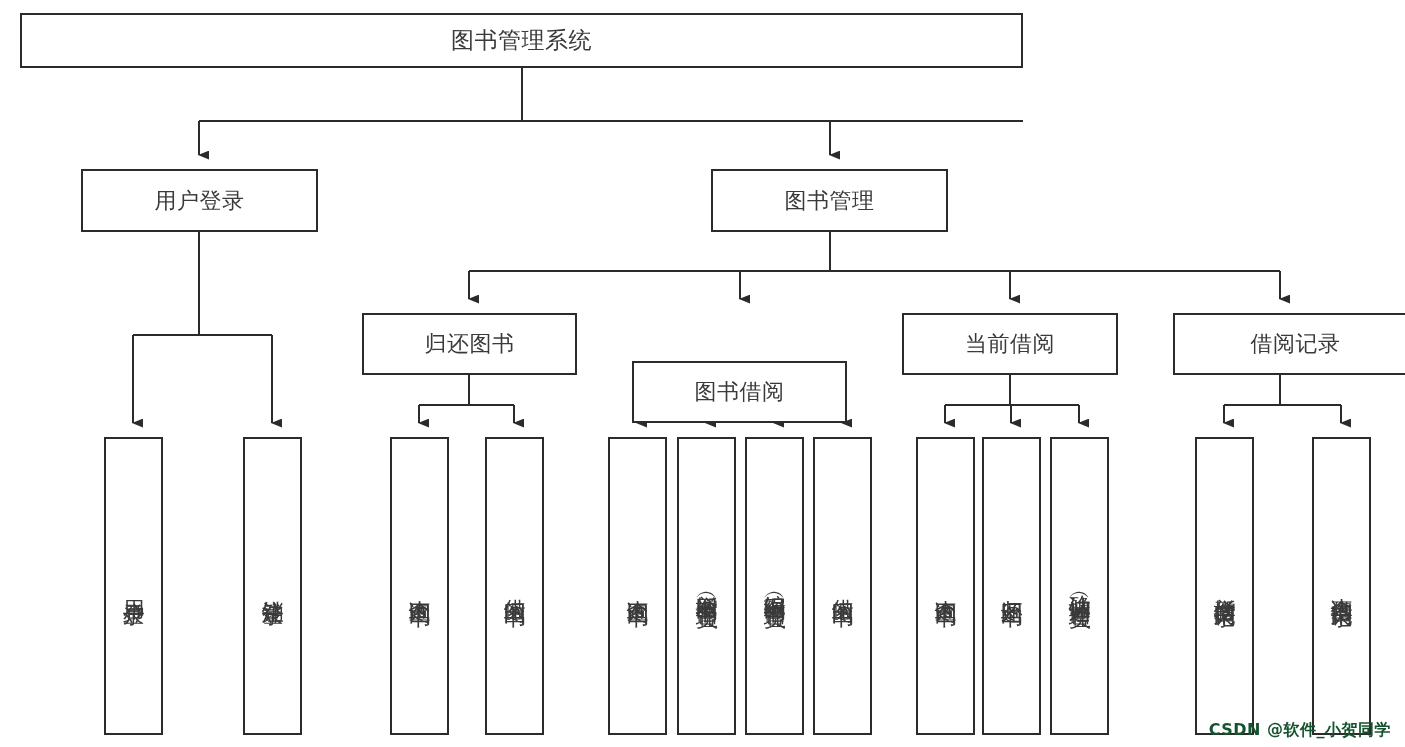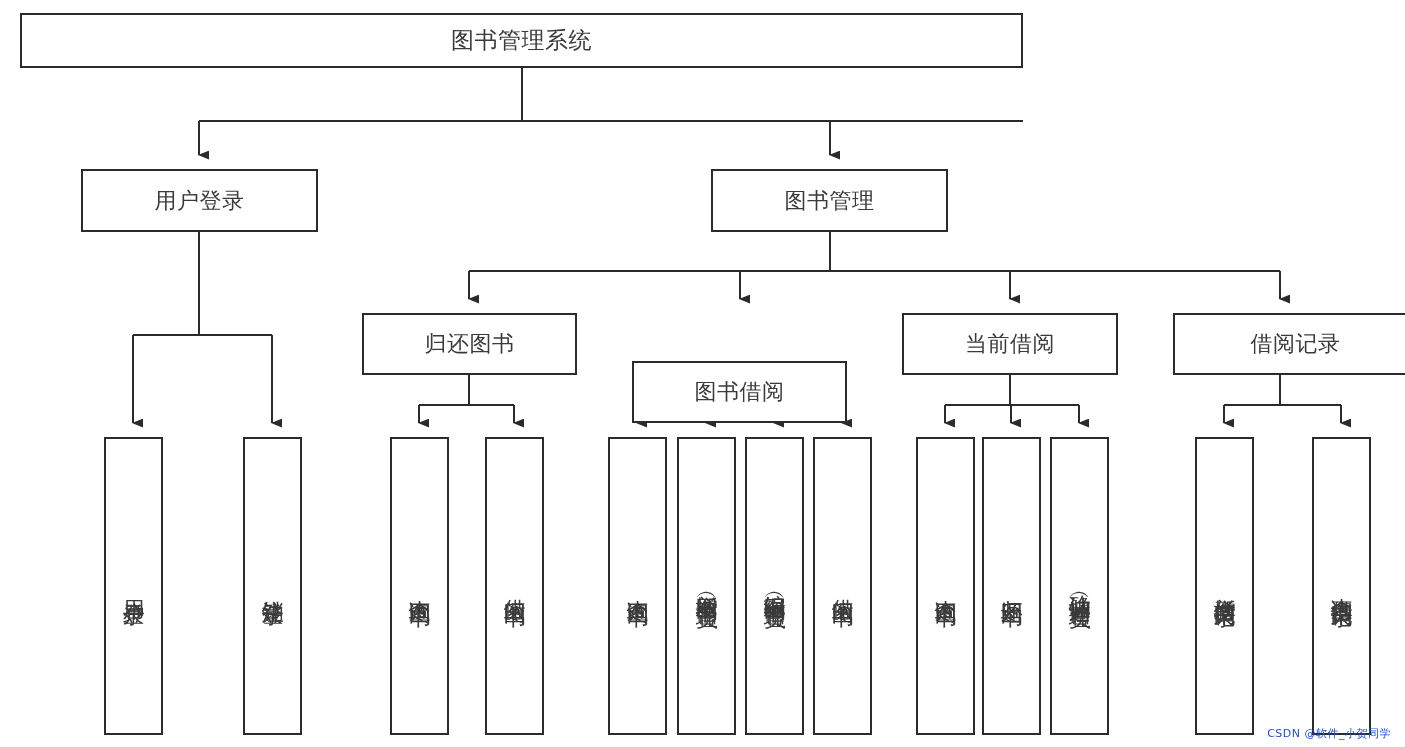--- a/index.html
+++ b/index.html
@@ -55,26 +55,27 @@
     letter-spacing: 2px;
     max-height: 286px;
   }
   .node.root .node-label {
     font-size: 23px;
   }
   #watermark {
     position: absolute;
     right: 14px;
     bottom: 6px;
-    font-size: 11px;
-    color: #1d4ed8;
+    font-size: 16px;
+    color: #14532d;
     letter-spacing: 0.5px;
     z-index: 3;
     white-space: nowrap;
     font-family: "DejaVu Sans", "Liberation Sans", sans-serif;
+    font-weight: bold;
   }
 </style>
 </head>
 <body>
 
 <div id="canvas">
 
   <svg id="svg-layer" viewBox="0 0 1405 747">
     <defs>
       <marker id="arrowhead" markerWidth="10" markerHeight="11" refX="4.4" refY="10" orient="auto" markerUnits="userSpaceOnUse">

